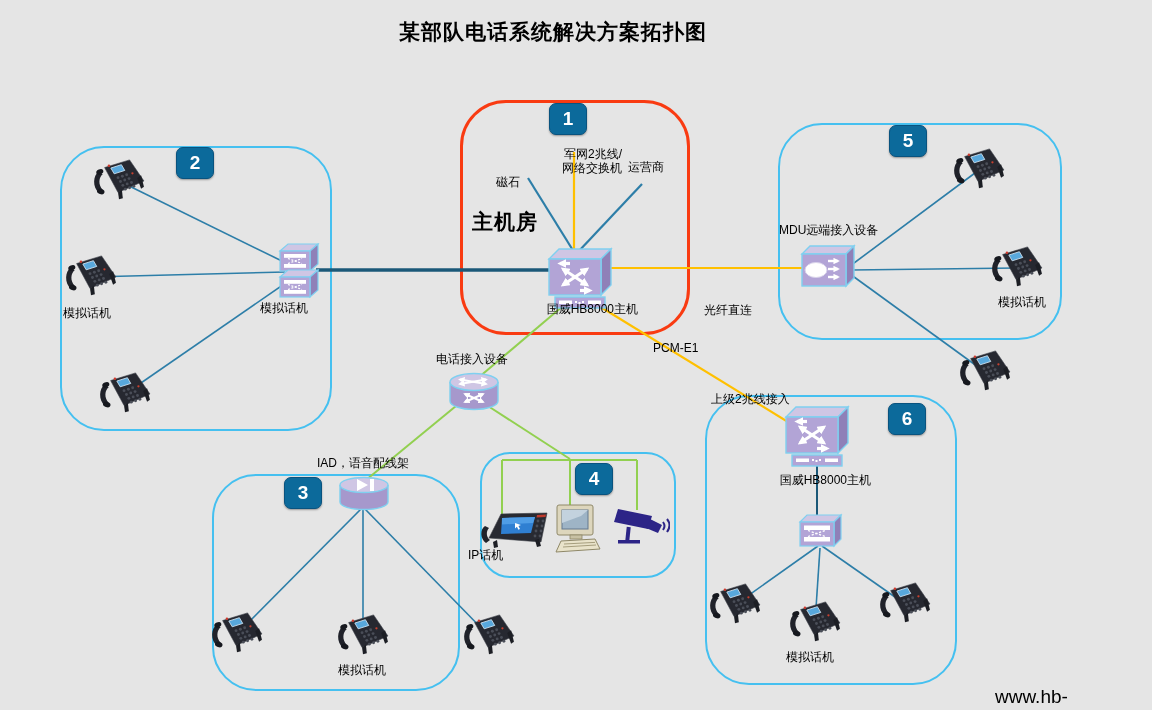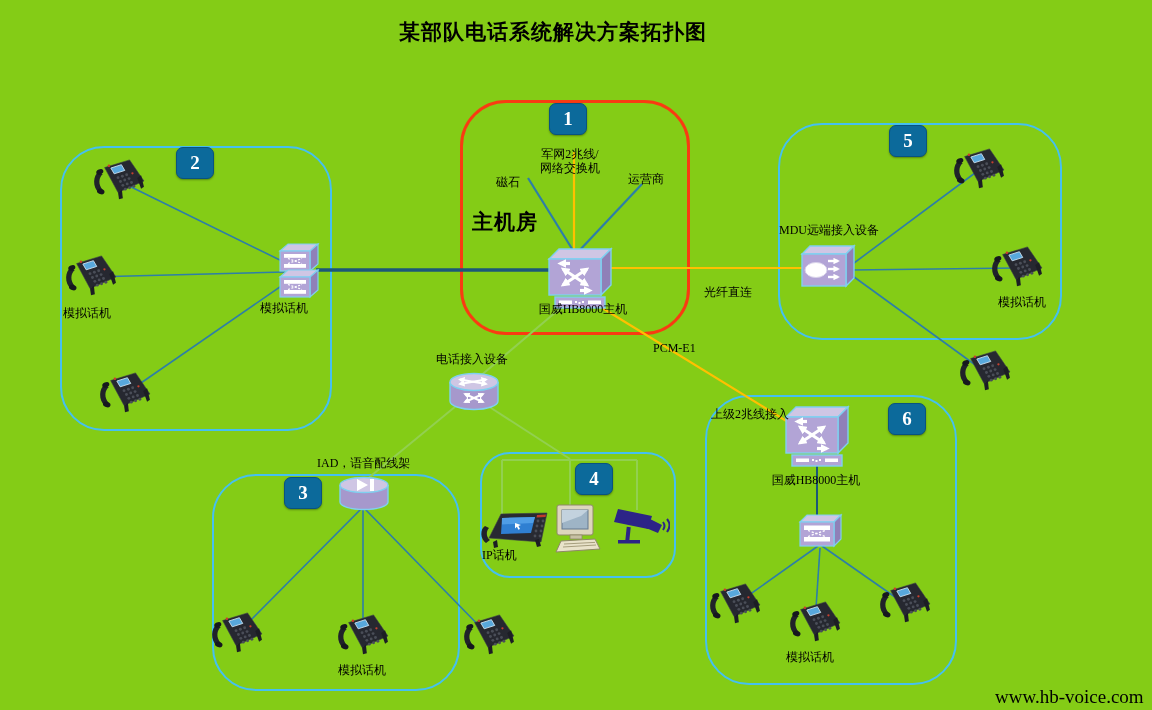--- a/index.html
+++ b/index.html
@@ -1,18 +1,18 @@
 <!DOCTYPE html>
 <html style="--c-region_red: #f93b12; --c-region_blue: #45c0f0; --c-badge_bg: #0c6a9b; --c-line_blue: #2d7ea8; --c-line_dark: #1b5878; --c-line_orange: #ffc000; --c-line_green: #92d050; --c-device_purple: #b2a4d6;"><head>
 <meta charset="utf-8">
 <style>
   html,body{margin:0;padding:0;background:#fff;}
   #canvas{
-    position:relative;width:1152px;height:710px;background:#84cc16;overflow:hidden;
-    font-family:Liberation Serif, serif;color:#000;
+    position:relative;width:1152px;height:710px;background:#e5e5e5;overflow:hidden;
+    font-family:Liberation Sans, sans-serif;color:#000;
   }
   .title{
     position:absolute;left:0;top:18px;width:1106px;text-align:center;
     font-size:21px;font-weight:bold;letter-spacing:1px;
   }
   .region{position:absolute;border:2px solid var(--c-region_blue,#45c0f0);border-radius:44px;z-index:1;}
   .region.red{border:3px solid var(--c-region_red,#f93b12);border-radius:46px;}
   .region.small{border-radius:30px;}
   #lines{position:absolute;left:0;top:0;z-index:2;pointer-events:none;}
   .ln-blue{stroke:var(--c-line_blue,#2d7ea8);stroke-width:1.6;fill:none;}
@@ -22,21 +22,21 @@
   .ln-orange{stroke:var(--c-line_orange,#ffc000);stroke-width:2.2;fill:none;}
   .ln-green{stroke:var(--c-line_green,#92d050);stroke-width:2;fill:none;}
   .badge{
     position:absolute;width:36px;height:30px;z-index:4;
     background:var(--c-badge_bg,#0c6a9b);border:1px solid #09537f;border-radius:7px;
     color:#fff;font-weight:bold;font-size:19px;display:flex;align-items:center;justify-content:center;
     box-shadow:0 1px 2px rgba(0,0,0,.35);
   }
   .dev{position:absolute;z-index:3;}
   .lbl{position:absolute;font-size:12px;white-space:nowrap;z-index:4;line-height:1.18;}
-  .lbl.center{text-align:center;}
+  .lbl.center{text-align:right;}
   .lbl.big{font-size:21px;font-weight:600;letter-spacing:1px;}
   .footer{position:absolute;font-size:19px;z-index:4;}
   .defs{position:absolute;width:0;height:0;overflow:hidden;}
 </style>
 </head>
 <body>
 
 <div id="canvas">
 
   <svg class="defs" aria-hidden="true">
@@ -334,31 +334,31 @@
       </svg></div>
   <div class="dev" style="left:612px;top:503px;"><svg width="58" height="48">
         <use href="#sym-camera"></use>
       </svg></div>
 
   <div class="lbl center" style="left:518px;top:147px;width:104px;">
     <span style="display:block;">军网2兆线/</span>
     <span style="display:block;">网络交换机</span>
   </div>
   <div class="lbl" style="left:496px;top:175px;">磁石</div>
-  <div class="lbl" style="left:628px;top:172px;">运营商</div>
+  <div class="lbl" style="left:628px;top:160px;">运营商</div>
   <div class="lbl big" style="left:472px;top:210px;">主机房</div>
   <div class="lbl center" style="left:528px;top:302px;width:110px;">国威HB8000主机</div>
   <div class="lbl" style="left:260px;top:301px;">模拟话机</div>
   <div class="lbl" style="left:63px;top:306px;">模拟话机</div>
-  <div class="lbl" style="left:704px;top:285px;">光纤直连</div>
+  <div class="lbl" style="left:704px;top:303px;">光纤直连</div>
   <div class="lbl" style="left:653px;top:341px;text-align:center;">PCM-E1</div>
   <div class="lbl" style="left:436px;top:352px;">电话接入设备</div>
   <div class="lbl" style="left:317px;top:456px;">IAD，语音配线架</div>
-  <div class="lbl" style="left:482px;top:548px;text-align:right;">IP话机</div>
+  <div class="lbl" style="left:468px;top:548px;text-align:right;">IP话机</div>
   <div class="lbl" style="left:779px;top:223px;">MDU远端接入设备</div>
   <div class="lbl" style="left:998px;top:295px;">模拟话机</div>
   <div class="lbl" style="left:338px;top:663px;">模拟话机</div>
-  <div class="lbl" style="left:711px;top:407px;text-align:right;">上级2兆线接入</div>
+  <div class="lbl" style="left:711px;top:392px;text-align:right;">上级2兆线接入</div>
   <div class="lbl center" style="left:761px;top:473px;width:110px;">国威HB8000主机</div>
   <div class="lbl" style="left:786px;top:650px;">模拟话机</div>
 
   <div class="footer" style="left:995px;top:686px;">www.hb-voice.com</div>
 </div>
 
 </body></html>

